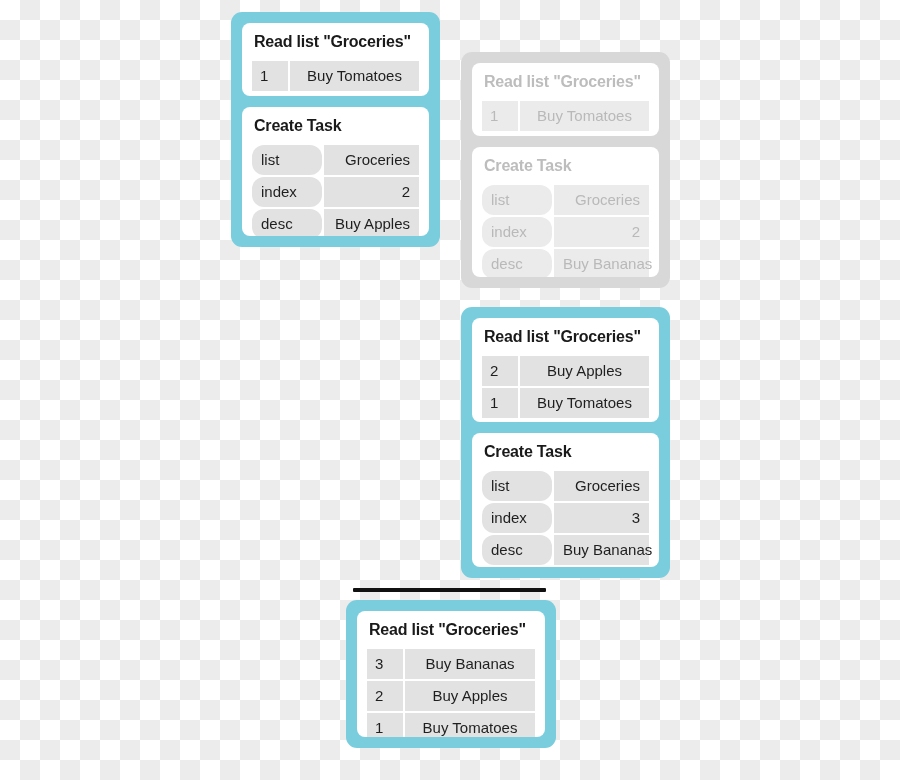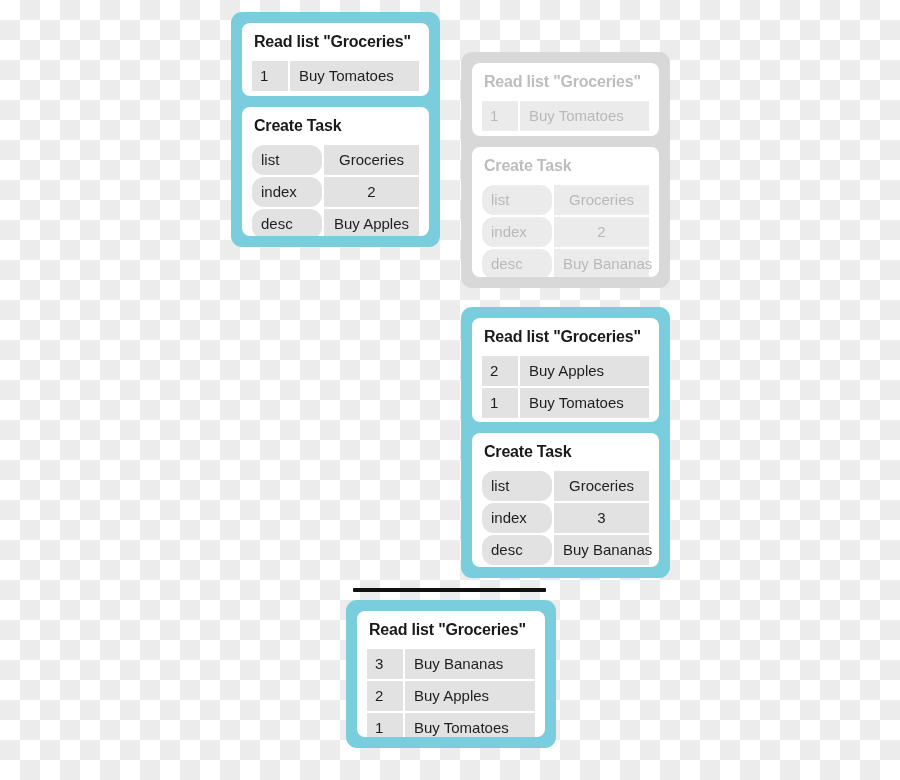--- a/index.html
+++ b/index.html
@@ -68,25 +68,25 @@
     white-space: nowrap;
     vertical-align: middle;
   }
   .ghost table.grid td {
     background: #ebebeb;
     color: #b9b9b9;
   }
 
   
   table.list td.idx   { width: 24px; text-align: left; padding-left: 8px; padding-right: 4px; }
-  table.list td.desc  { text-align: left; }
+  table.list td.desc  { text-align: center; }
 
   
   table.kv td.key     { width: 52px; border-radius: 12px; }
-  table.kv td.val     { text-align: center; }
+  table.kv td.val     { text-align: right; }
 
   
   .rule {
     position: absolute;
     background: #111111;
     border-radius: 1px;
   }
 </style>
 </head>
 <body>

